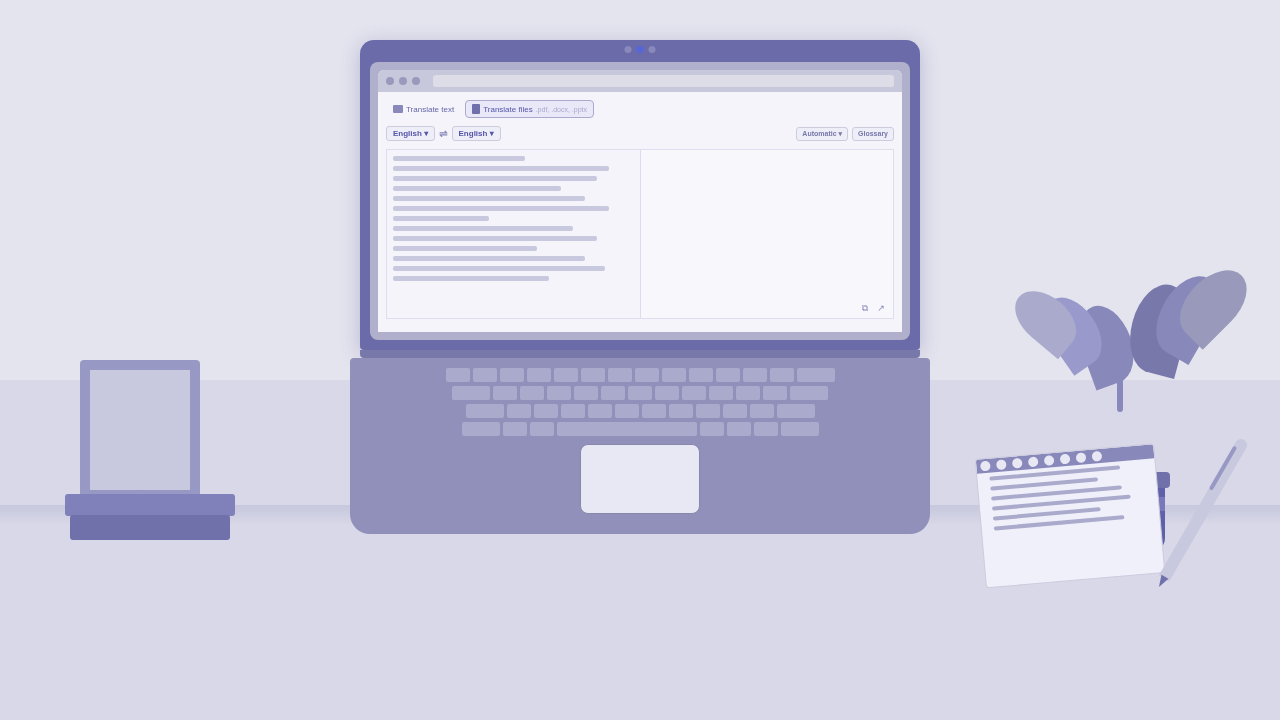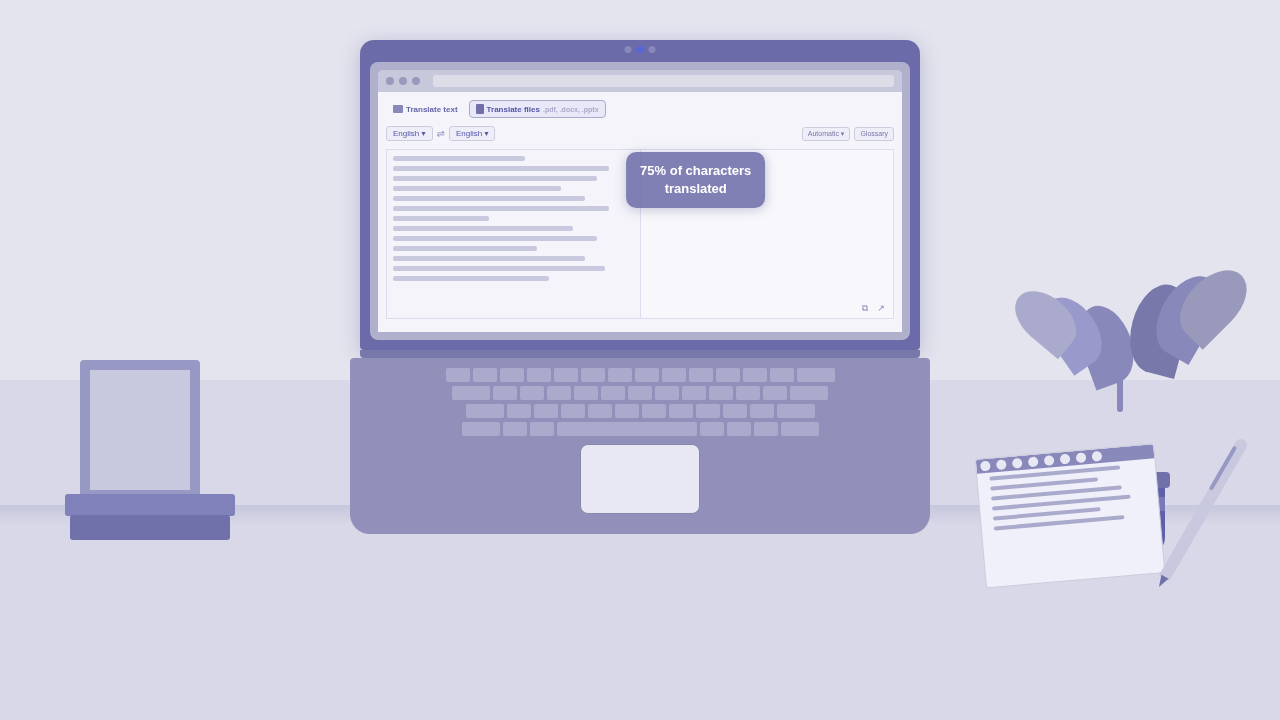--- a/index.html
+++ b/index.html
@@ -121,21 +121,20 @@
       color: #6666aa;
     }
     .translate-tab {
       display: flex;
       align-items: center;
       gap: 3px;
       padding: 3px 6px;
       border-radius: 4px;
       border: 1px solid transparent;
       cursor: pointer;
-      font-weight: bold;
     }
     .translate-tab.active {
       background: #e8e8f8;
       border-color: #aaaacc;
       color: #5555aa;
     }
     .translate-tab .tab-icon {
       width: 10px;
       height: 8px;
       background: #8888bb;
@@ -144,20 +143,21 @@
     }
 
     
     .language-bar {
       display: flex;
       align-items: center;
       gap: 4px;
       margin-bottom: 8px;
       font-size: 8px;
       color: #6666aa;
+      font-weight: bold;
     }
     .lang-select {
       padding: 2px 6px;
       background: #eeeef8;
       border: 1px solid #ccccdd;
       border-radius: 3px;
       font-size: 8px;
       color: #5555aa;
     }
     .lang-options {
@@ -680,24 +680,20 @@
 
             <div class="translation-panel right">
 
               <div class="panel-actions">
                 <div class="panel-action-btn">⧉</div>
                 <div class="panel-action-btn">↗</div>
               </div>
             </div>
           </div>
 
-          <div class="translate-tooltip">
-            <div>75% of characters</div>
-            <div>translated</div>
-          </div>
 
         </div>
       </div>
     </div>
   </div>
 
   <div class="laptop-base">
     <div class="laptop-hinge"></div>
     <div class="laptop-keyboard-area">
       <div class="keyboard-rows">

